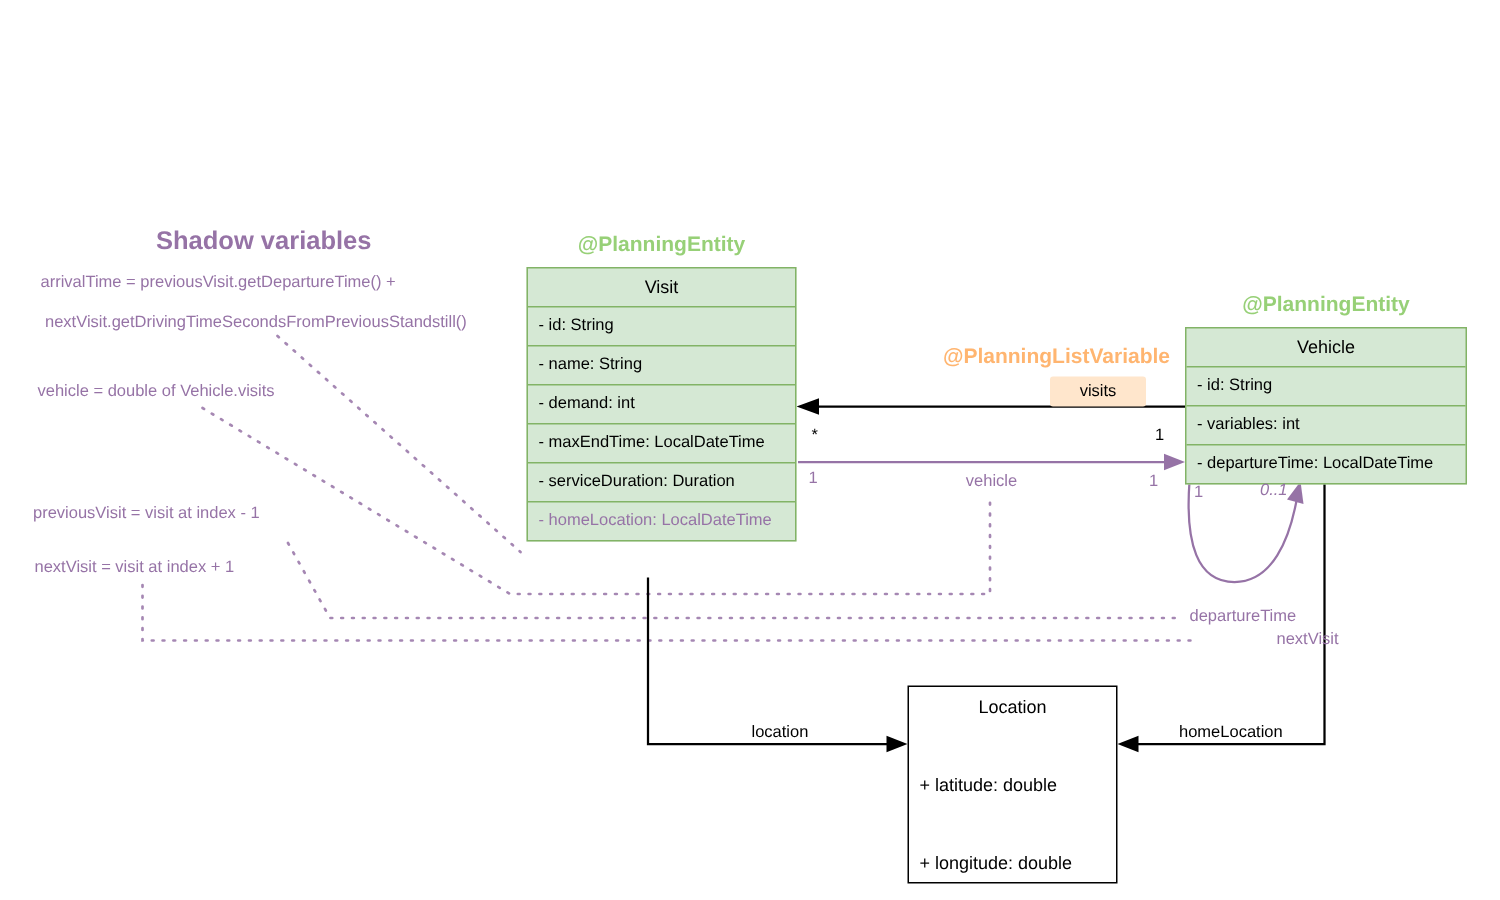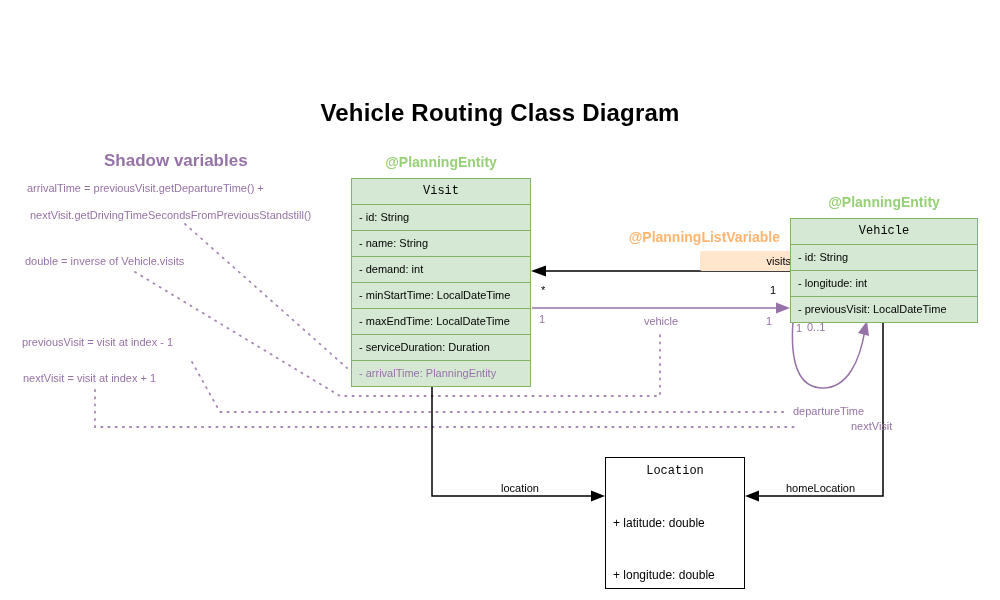--- a/index.html
+++ b/index.html
@@ -17,38 +17,38 @@
   }
   .shadow-line{font-size:11px;color:var(--purple);white-space:nowrap;}
   .annotation{font-size:14px;font-weight:bold;white-space:nowrap;}
   .annotation.green{color:var(--green-annotation);}
   .annotation.orange{color:var(--orange-annotation);}
   .uml{
     position:absolute;background:var(--green-fill);
     border:1px solid var(--green-border);box-sizing:border-box;color:#000000;
   }
   .uml .hdr{
-    height:25px;line-height:25px;text-align:center;font-size:12px;font-family:Liberation Mono, monospace;
+    height:25px;line-height:25px;text-align:center;font-size:12px;
   }
   .uml .row{
     height:25px;line-height:25px;font-size:11px;padding-left:7px;
     border-top:1px solid var(--green-border);white-space:nowrap;overflow:hidden;
   }
   .uml .row.shadow-attr{color:var(--purple);}
   .uml.plain{background:#ffffff;border:1px solid #000000;}
   .uml.plain .hdr{height:26px;line-height:26px;}
   .uml.plain .row{
     height:26px;line-height:26px;border-top:none;font-size:12px;margin-top:26px;
   }
   .uml.plain .row:first-of-type{border-top:1px solid #000000;}
   .edge-label{font-size:11px;color:#000000;white-space:nowrap;}
   .edge-label.purple{color:var(--purple);}
   .chip{
-    left:700px;top:251px;width:91px;height:20px;line-height:20px;
-    text-align:right;font-size:11px;color:#000000;
+    left:700px;top:251px;width:64px;height:20px;line-height:20px;
+    text-align:center;font-size:11px;color:#000000;
     background:var(--orange-fill);border-radius:2px;
   }
   svg{position:absolute;left:0;top:0;pointer-events:none;}
 </style>
 </head>
 <body>
 
 <div id="canvas">
 
   <svg width="1000" height="600" viewBox="0 0 1000 600">
@@ -79,68 +79,66 @@
       <path d="M432 385 L432 496 L592 496" stroke="#000000" stroke-width="1.5" fill="none"></path>
       <polygon points="605,496 591,490.5 591,501.5" fill="#000000"></polygon>
     </g>
 
     <g>
       <path d="M883 321 L883 496 L758 496" stroke="#000000" stroke-width="1.5" fill="none"></path>
       <polygon points="745,496 759,490.5 759,501.5" fill="#000000"></polygon>
     </g>
   </svg>
 
-  <div class="abs title">Vehicle Routing Class Diagram</div>
 
   <div class="abs shadow-heading">Shadow variables</div>
   <div class="abs shadow-line" style="left:27px;top:182px;">arrivalTime = previousVisit.getDepartureTime() +</div>
   <div class="abs shadow-line" style="left:30px;top:209px;">nextVisit.getDrivingTimeSecondsFromPreviousStandstill()</div>
-  <div class="abs shadow-line" style="left:25px;top:255px;">double = inverse of Vehicle.visits</div>
+  <div class="abs shadow-line" style="left:25px;top:255px;">vehicle = double of Vehicle.visits</div>
   <div class="abs shadow-line" style="left:22px;top:336px;">previousVisit = visit at index - 1</div>
   <div class="abs shadow-line" style="left:23px;top:372px;">nextVisit = visit at index + 1</div>
 
   <div class="abs annotation green" style="left:351px;width:180px;top:154px;text-align:center;">@PlanningEntity</div>
   <div class="abs annotation green" style="left:790px;width:188px;top:194px;text-align:center;">@PlanningEntity</div>
   <div class="abs annotation orange" style="left:580px;width:200px;top:229px;text-align:right;">@PlanningListVariable</div>
 
   <div class="abs chip">visits</div>
 
   <div class="uml" style="left:351px;top:178px;width:180px;">
     <div class="hdr">Visit</div>
     <div class="row">- id: String</div>
     <div class="row">- name: String</div>
     <div class="row">- demand: int</div>
-    <div class="row">- minStartTime: LocalDateTime</div>
     <div class="row">- maxEndTime: LocalDateTime</div>
     <div class="row">- serviceDuration: Duration</div>
-    <div class="row shadow-attr">- arrivalTime: PlanningEntity</div>
+    <div class="row shadow-attr">- homeLocation: LocalDateTime</div>
   </div>
 
   <div class="uml" style="left:790px;top:218px;width:188px;">
     <div class="hdr">Vehicle</div>
     <div class="row">- id: String</div>
-    <div class="row">- longitude: int</div>
-    <div class="row">- previousVisit: LocalDateTime</div>
+    <div class="row">- variables: int</div>
+    <div class="row">- departureTime: LocalDateTime</div>
   </div>
 
   <div class="uml plain" style="left:605px;top:457px;width:140px;">
     <div class="hdr">Location</div>
     <div class="row">+ latitude: double</div>
     <div class="row">+ longitude: double</div>
   </div>
 
   <div class="abs edge-label" style="left:541px;top:284px;">*</div>
   <div class="abs edge-label" style="left:770px;top:284px;">1</div>
 
   <div class="abs edge-label purple" style="left:539px;top:313px;">1</div>
   <div class="abs edge-label purple" style="left:611px;width:100px;top:315px;text-align:center;">vehicle</div>
   <div class="abs edge-label purple" style="left:766px;top:315px;">1</div>
 
   <div class="abs edge-label purple" style="left:796px;top:322px;">1</div>
-  <div class="abs edge-label purple" style="left:807px;top:321px;">0..1</div>
+  <div class="abs edge-label purple" style="left:840px;top:321px;font-style:italic;">0..1</div>
 
   <div class="abs edge-label purple" style="left:793px;top:405px;">departureTime</div>
   <div class="abs edge-label purple" style="left:803px;top:420px;padding-left:48px;">nextVisit</div>
 
   <div class="abs edge-label" style="left:501px;top:482px;">location</div>
   <div class="abs edge-label" style="left:786px;top:482px;">homeLocation</div>
 
 </div>
 
 </body></html>

